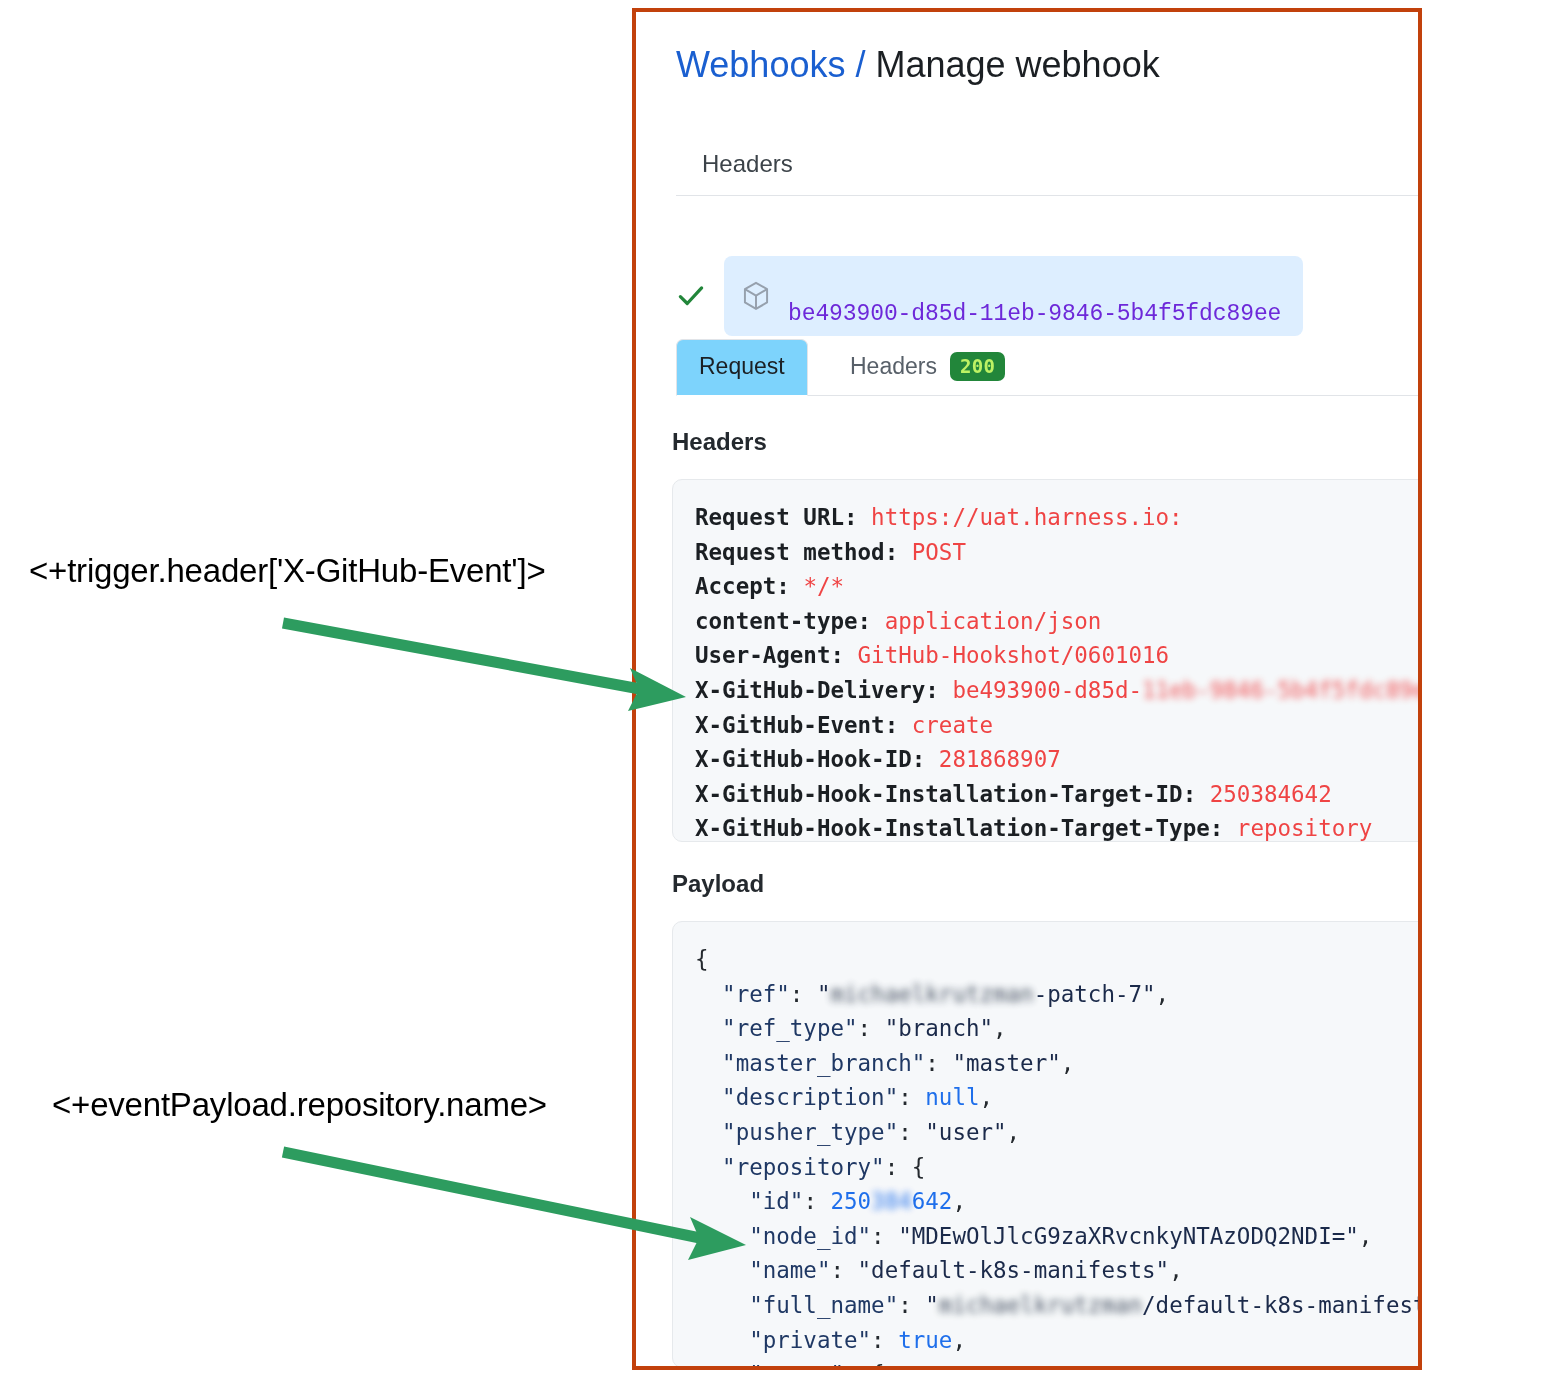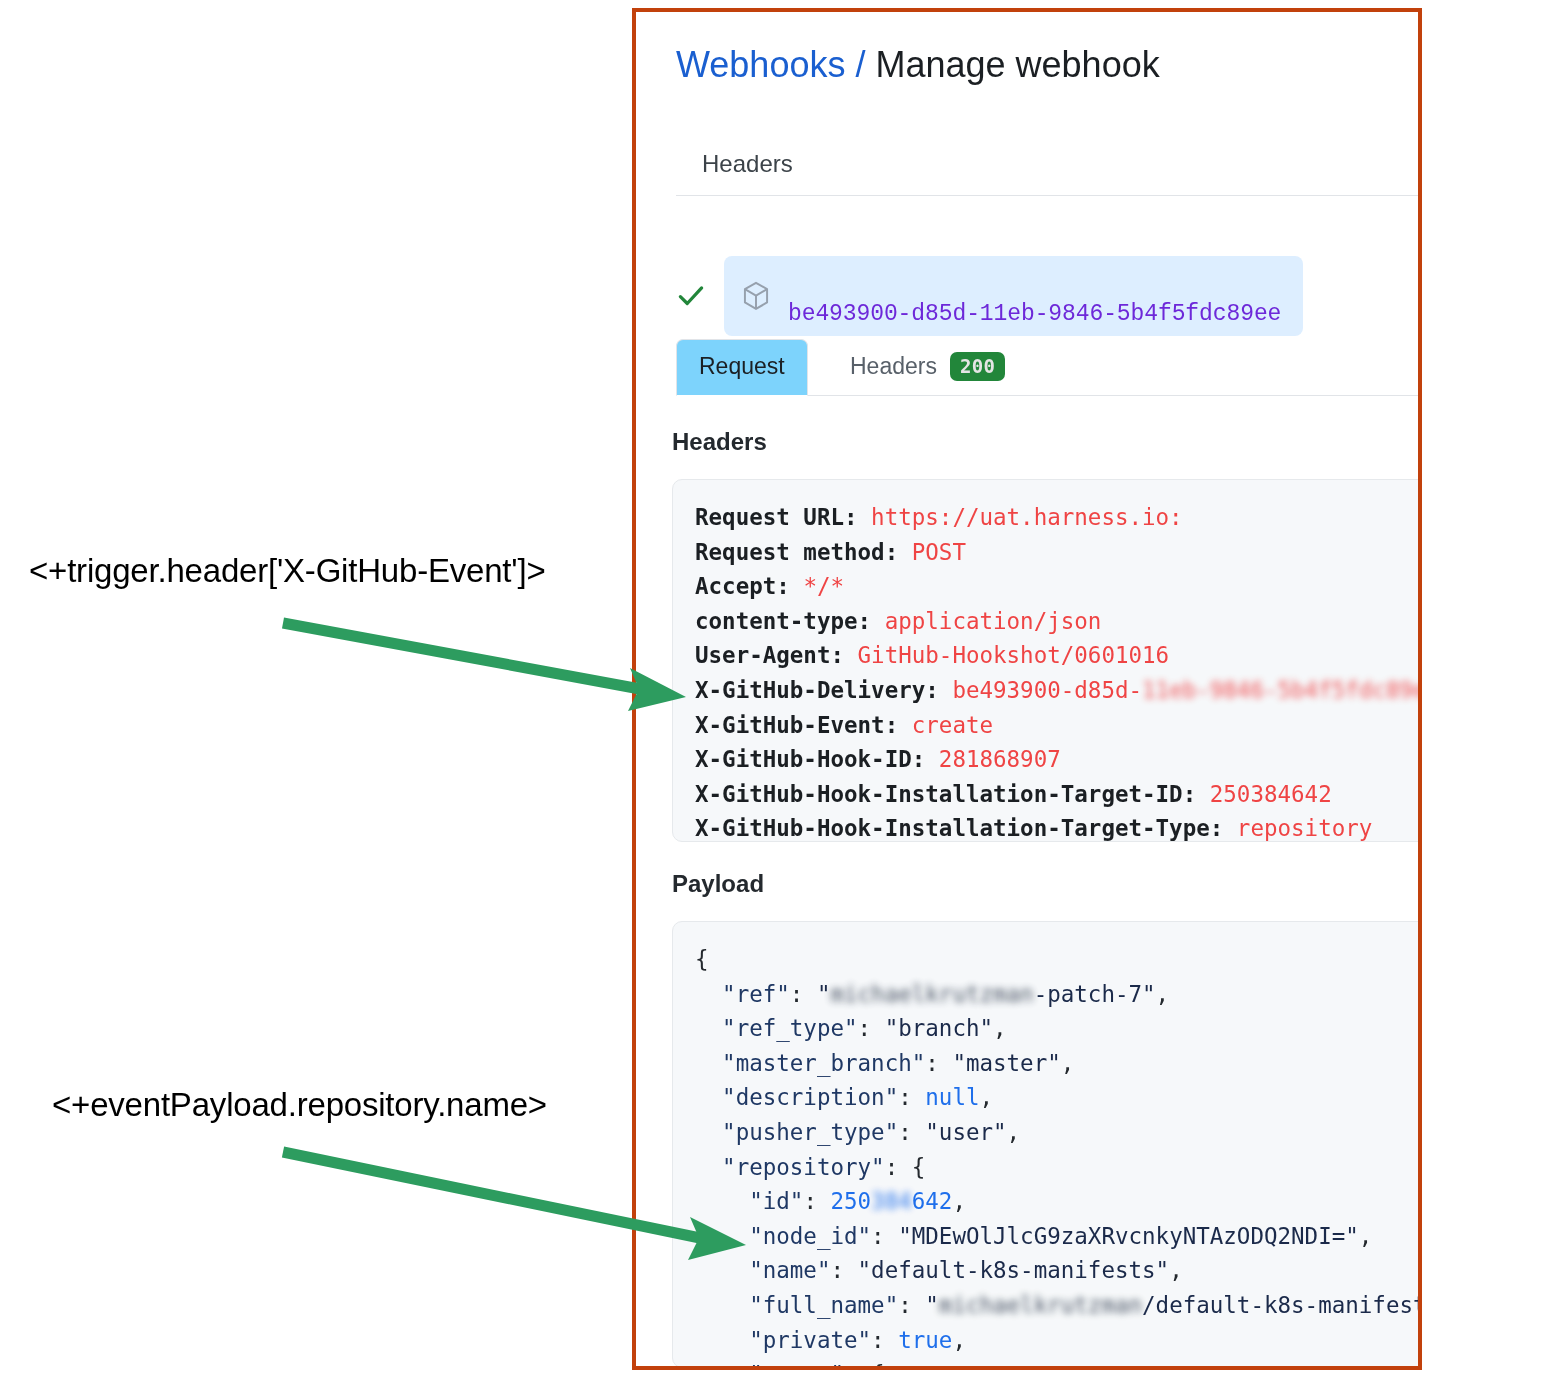--- a/index.html
+++ b/index.html
@@ -163,21 +163,21 @@
     border: 1px solid #e1e4e8;
     border-bottom: 1px solid #ffffff;
     border-radius: 7px 7px 0 0;
     color: #1b1f23;
     z-index: 3;
   }
   #itab-request  { left: 0px; }
   #itab-response { left: 152px; }
   #status-badge {
     background: #22863a;
-    color: #e5e5e5;
+    color: #bef264;
     border-radius: 7px;
     font-family: "DejaVu Sans Mono", "Liberation Mono", monospace;
     font-size: 19px;
     font-weight: 700;
     padding: 5px 10px 5px 10px;
     line-height: 1;
     letter-spacing: 0.4px;
   }
 
   

